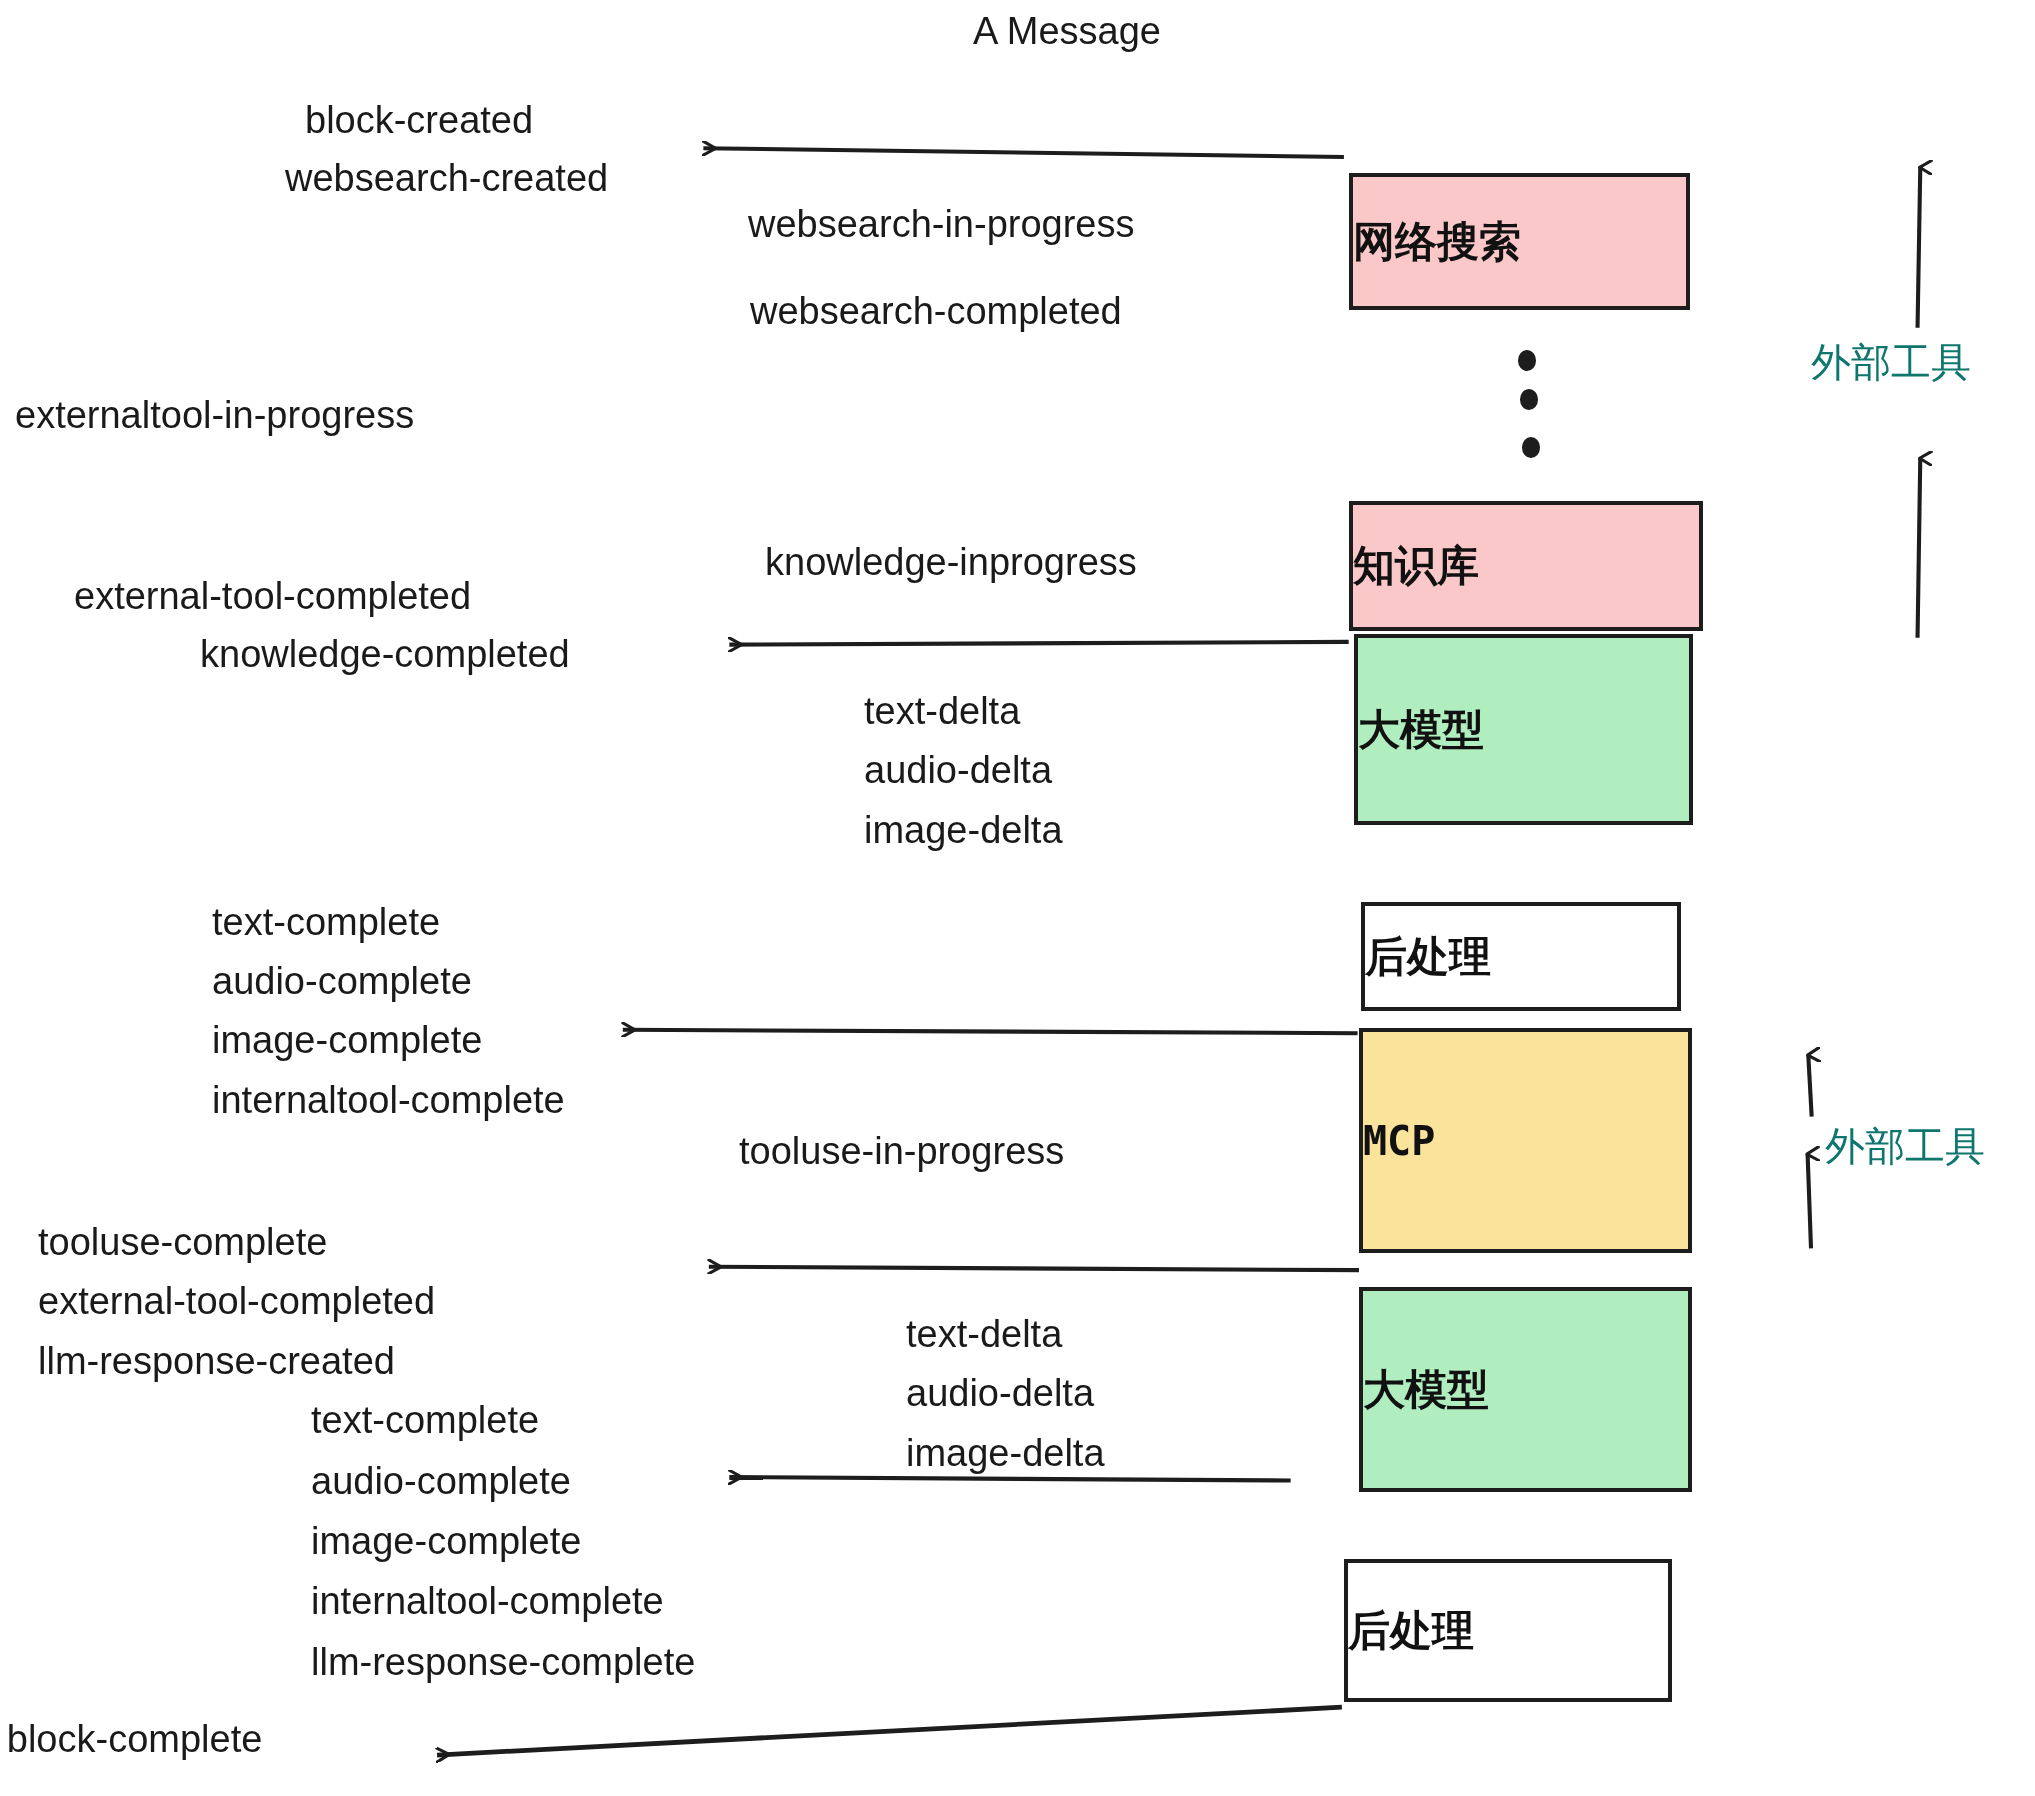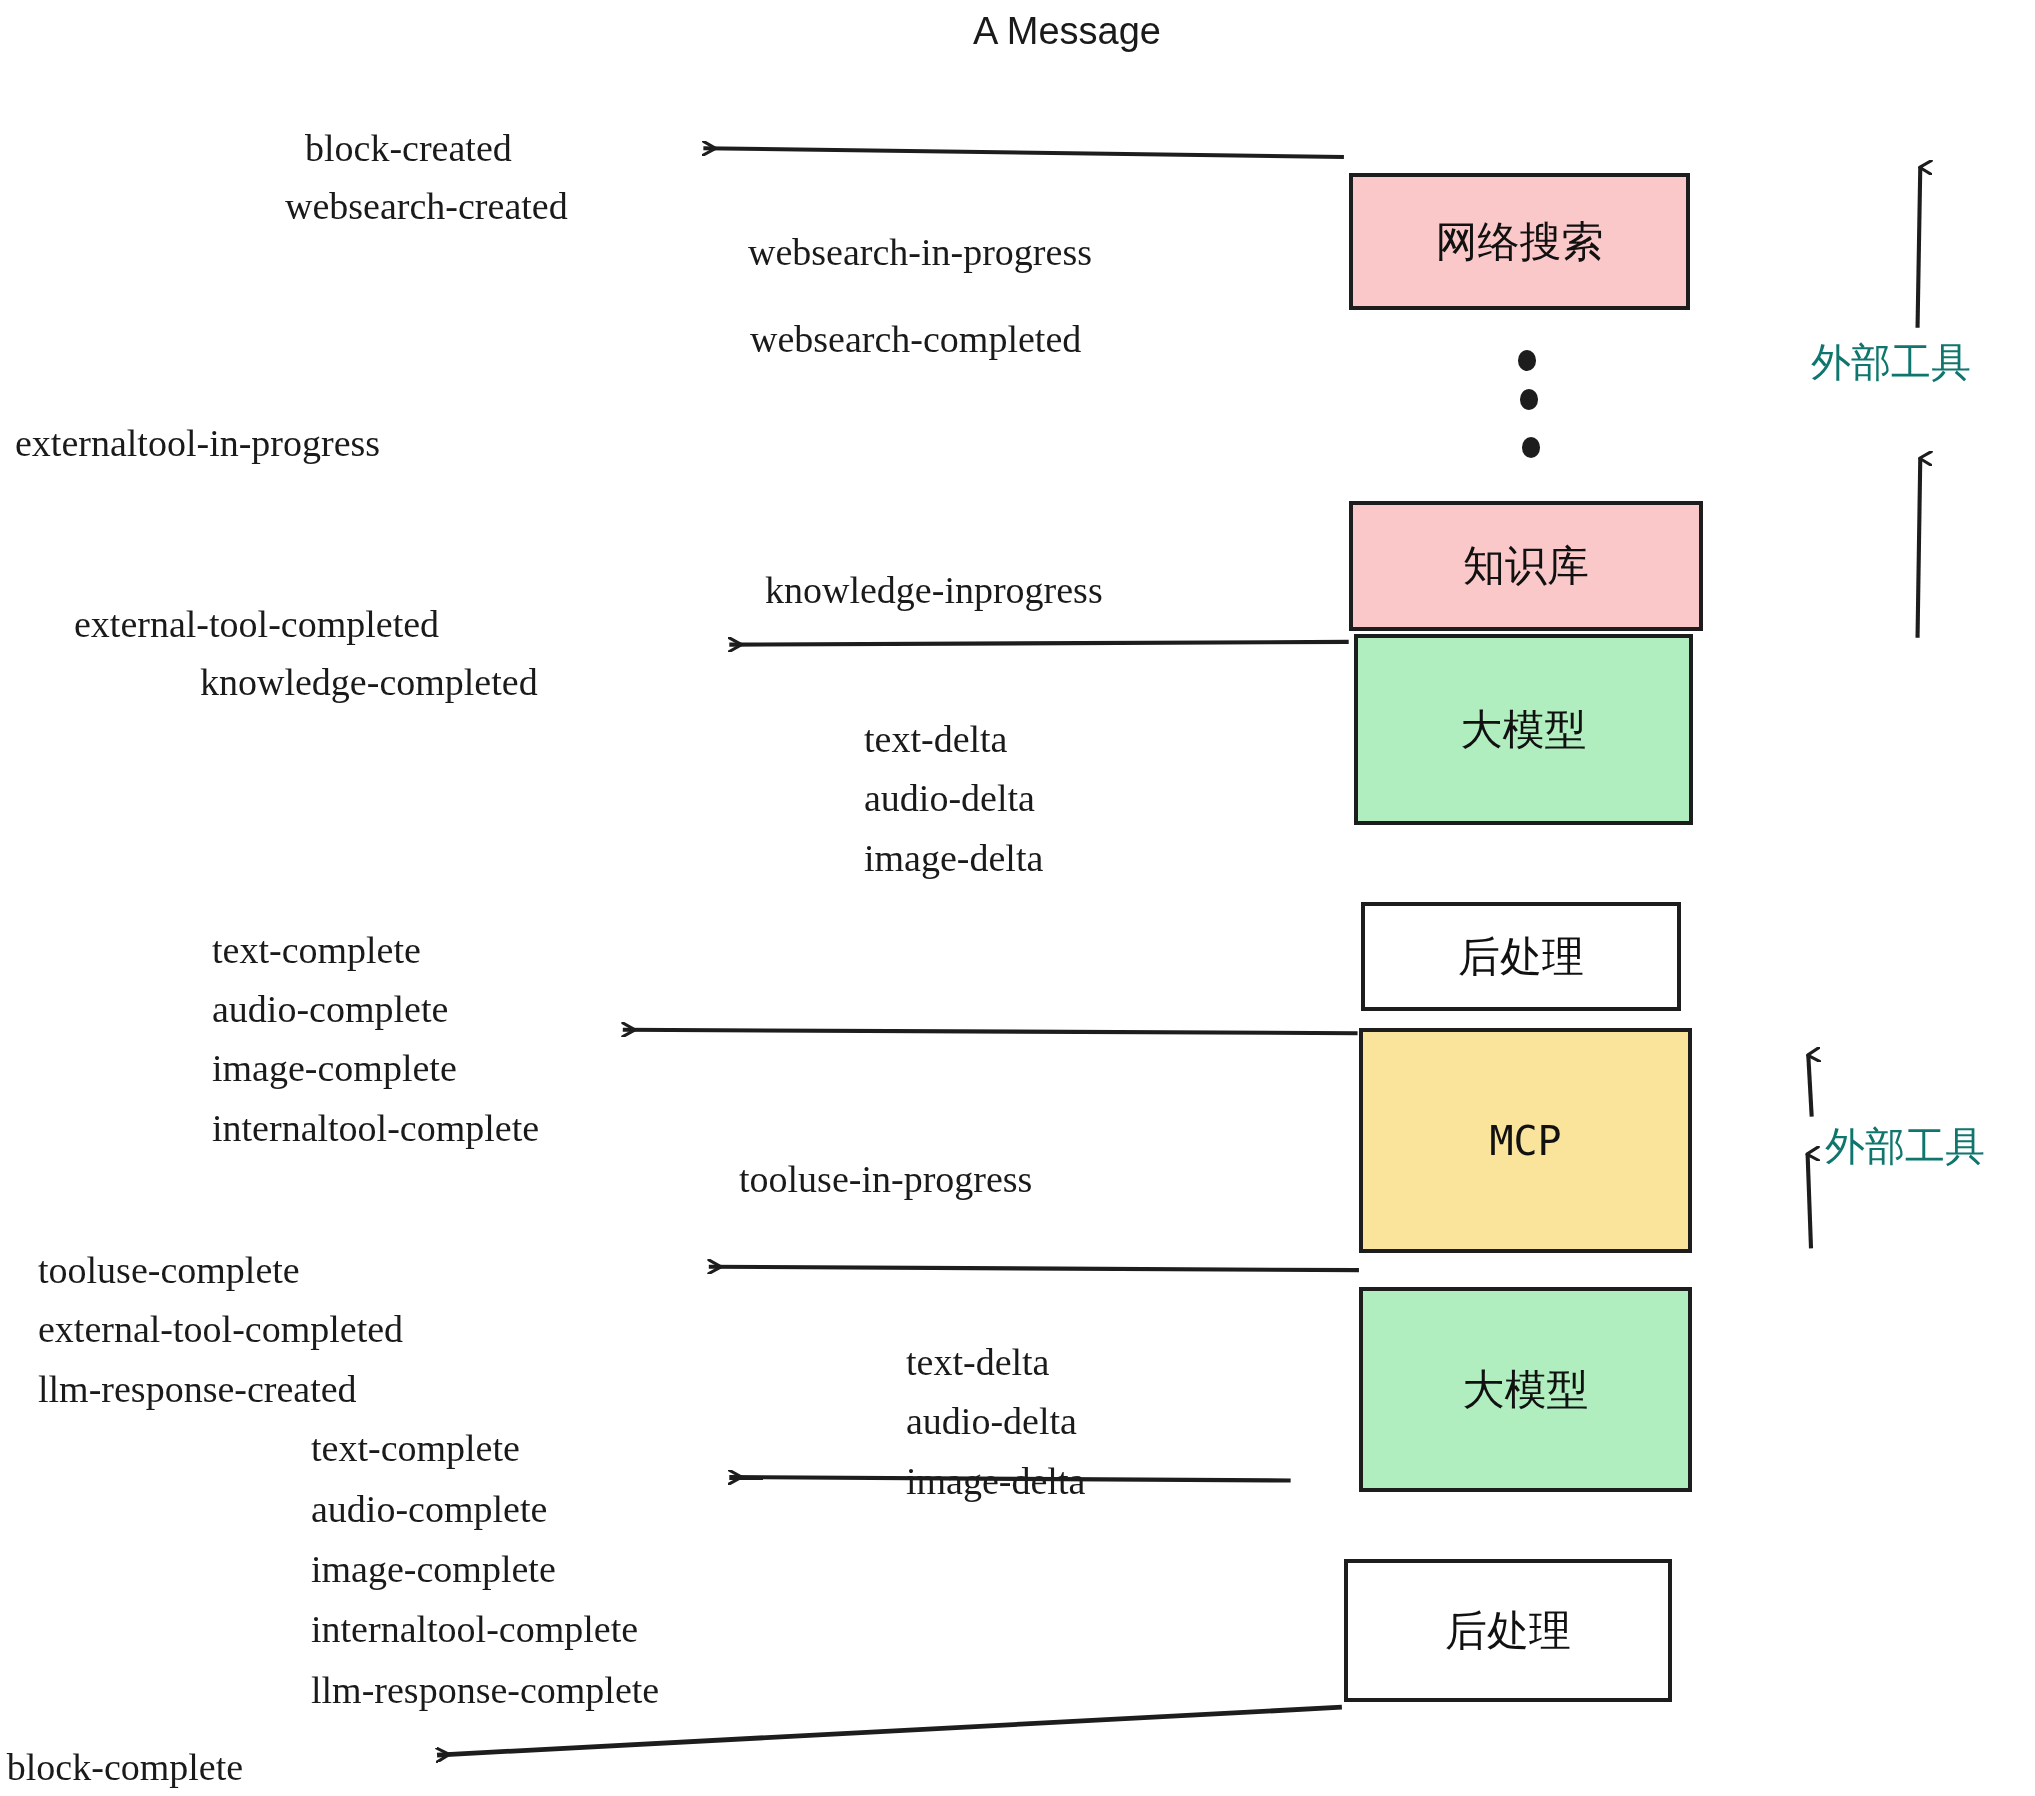--- a/index.html
+++ b/index.html
@@ -13,47 +13,47 @@
   #canvas {
     position: relative;
     width: 2035px;
     height: 1796px;
     background: #ffffff;
     overflow: hidden;
   }
   
   .evt {
     position: absolute;
-    font-family: Liberation Serif, serif;
+    font-family: Liberation Sans, sans-serif;
     font-size: 38px;
     line-height: 1;
     color: #1a1a1a;
     white-space: pre;
     letter-spacing: 0px;
-    margin-top: 28px;
   }
   .title {
     position: absolute;
     font-family: Liberation Sans, sans-serif;
     font-size: 38px;
     color: #1a1a1a;
     white-space: pre;
   }
   
   .box {
     position: absolute;
     box-sizing: border-box;
     border: 4.1px solid #1d1d1d;
     display: flex;
     align-items: center;
-    justify-content: center;
+    justify-content: flex-start;
     font-family: "DejaVu Sans", "Liberation Sans", sans-serif;
     font-size: 42px;
     color: #111111;
     white-space: pre;
+    font-weight: bold;
   }
   .box.mono {
     font-family: "DejaVu Sans Mono", "Liberation Mono", monospace;
     font-size: 40px;
   }
   
   .side-label {
     position: absolute;
     font-family: "DejaVu Sans", "Liberation Sans", sans-serif;
     font-size: 40px;

